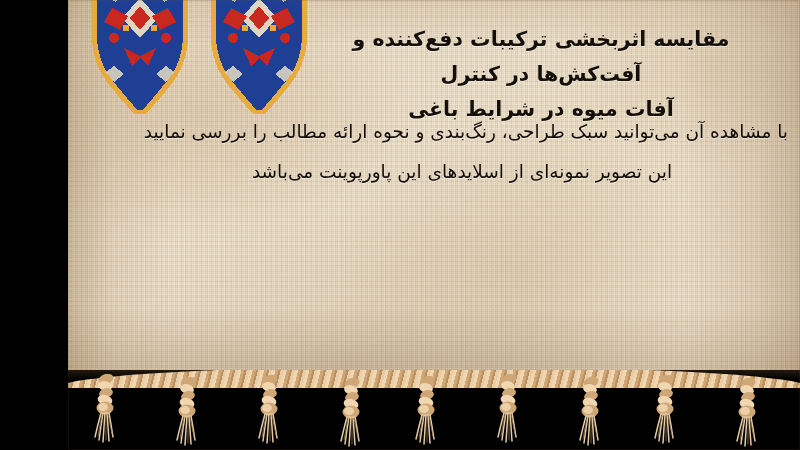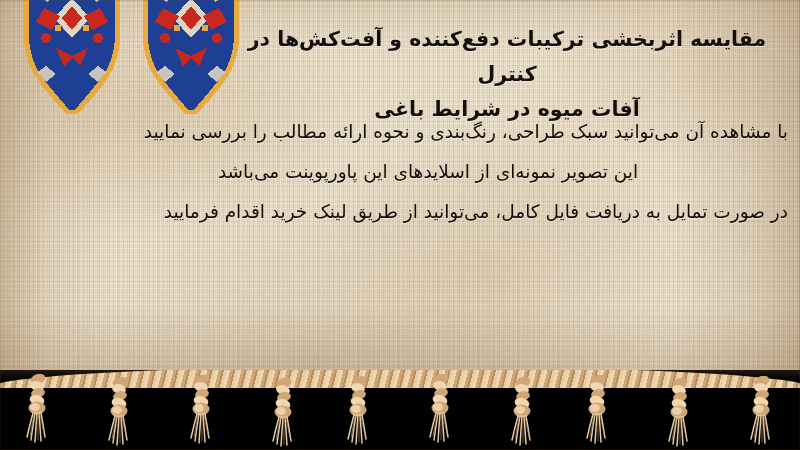--- a/index.html
+++ b/index.html
@@ -3,21 +3,21 @@
 <meta charset="utf-8">
 <style>
   html, body {
     margin: 0;
     padding: 0;
     background: #000;
   }
 
   #slide {
     position: relative;
-    width: 800px;
+    width: 732px;
     height: 450px;
     overflow: hidden;
     font-family: "DejaVu Sans", "Liberation Sans", sans-serif;
     background: #e9ddc7;
     direction: rtl;
   }
 
   
   .canvas-bg {
     position: absolute;
@@ -275,21 +275,20 @@
       </g>
     </svg>
   </div>
 
   <h1 class="title">مقایسه اثربخشی ترکیبات دفع‌کننده و آفت‌کش‌ها در کنترل
 آفات میوه در شرایط باغی</h1>
 
   <div class="body-block">
     <span class="line">با مشاهده آن می‌توانید سبک طراحی، رنگ‌بندی و نحوه ارائه مطالب را بررسی نمایید</span>
     <span class="line l1">این تصویر نمونه‌ای از اسلایدهای این پاورپوینت می‌باشد</span>
-    <span class="line">در صورت تمایل به دریافت فایل کامل، می‌توانید از طریق لینک خرید اقدام فرمایید</span>
   </div>
 
   <div class="fringe-band">
     <div class="band-top-fade"></div>
     <div class="cord"></div>
     <div id="tassels">
         <div class="tassel" style="left: 22px; top: 4px;">
       <svg width="30" height="72" viewBox="0 0 30 72" aria-hidden="true">
 
         <ellipse cx="16" cy="5" rx="7.5" ry="5" fill="#cfa676" transform="rotate(-18 16 5)"></ellipse>

